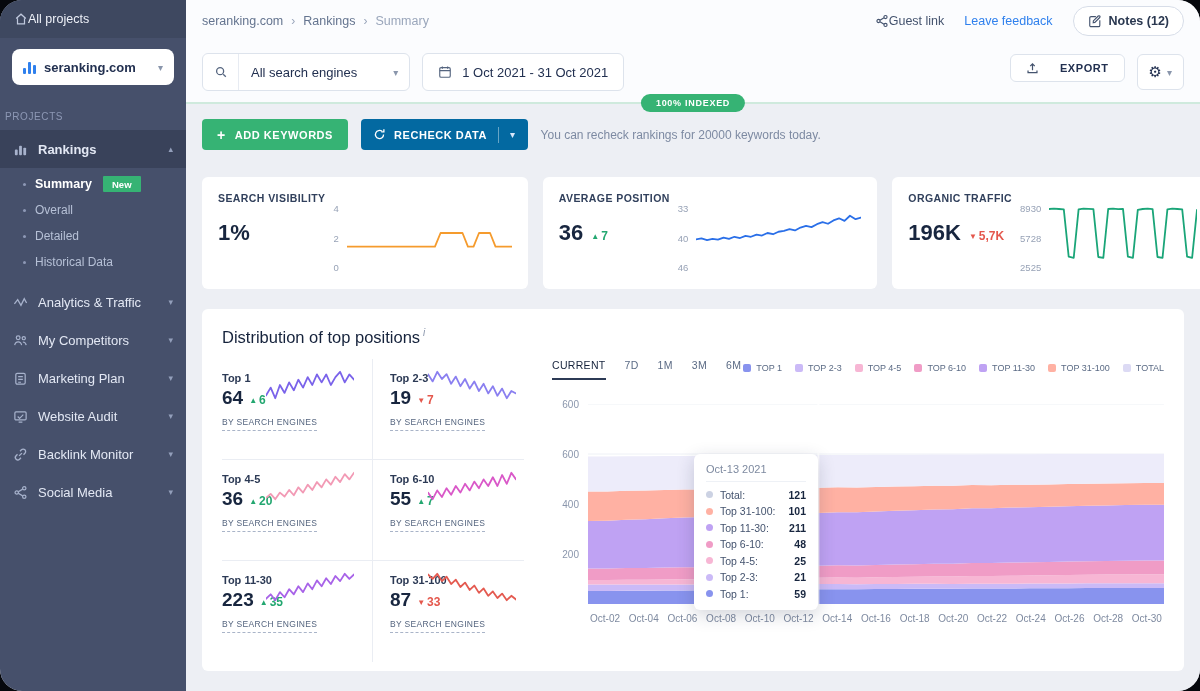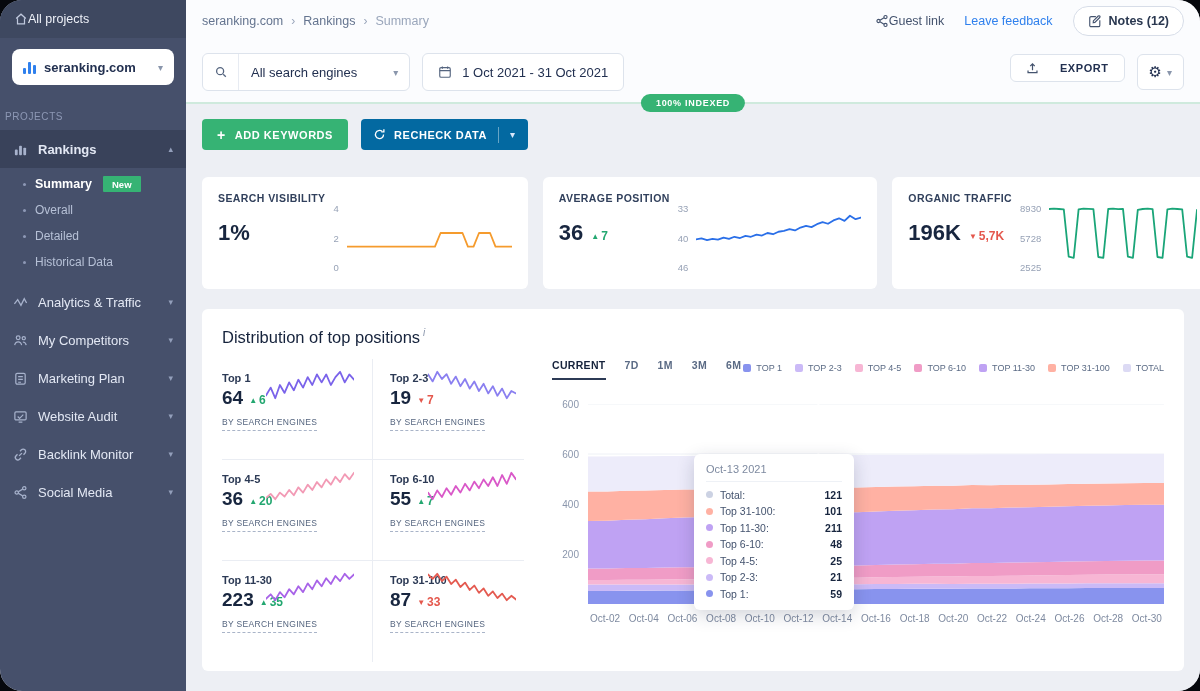--- a/index.html
+++ b/index.html
@@ -90,32 +90,32 @@
 .mini:nth-child(even){padding-left:17px}
 .mini:nth-child(5),.mini:nth-child(6){border-bottom:none}
 .m-label{font-size:11px;font-weight:bold;color:#2c3a55}
 .m-val{margin-top:3px;font-size:19px;font-weight:bold;color:#18263f;display:flex;align-items:baseline;gap:6px}
 .m-sub{display:inline-block;margin-top:8px;font-size:8.5px;letter-spacing:.04em;color:#55657f;border-bottom:1px dashed #a9b4c8;padding-bottom:3px;white-space:nowrap;cursor:pointer}
 .mspark{position:absolute;top:11px;right:8px;width:88px;height:30px}
 .mini:nth-child(odd) .mspark{right:18px}
 
 .chart-pane{flex:1;min-width:0;padding-left:28px;display:flex;flex-direction:column}
 .chart-top{display:flex;align-items:flex-end}
-.tabs{display:flex;gap:19px;font-size:10.5px;font-weight:bold;color:#5b6b85;letter-spacing:.03em}
+.tabs{display:flex;gap:19px;font-size:10.5px;font-weight:normal;color:#5b6b85;letter-spacing:.03em}
 .tab{padding-bottom:7px;cursor:pointer}
 .tab.active{color:#16233c;border-bottom:2px solid #2c3a55}
 .legend{margin-left:auto;display:flex;gap:13px;align-items:center;padding-bottom:7px}
 .lg{display:flex;align-items:center;gap:5px;font-size:9px;color:#5b6b85;cursor:pointer;white-space:nowrap}
 .lg i{width:8px;height:8px;border-radius:2px;display:inline-block;background:#ccc}
 .plot-wrap{position:relative;margin-top:24px;margin-left:36px;height:200px}
 .stack{position:absolute;inset:0}
 .ytick{position:absolute;right:calc(100% + 9px);transform:translateY(-50%);font-size:10px;color:#8a96ac}
 .ytick.y0{top:0}.ytick.y1{top:50px}.ytick.y2{top:100px}.ytick.y3{top:150px}
 .xlabels{display:flex;justify-content:space-between;margin-left:36px;margin-top:9px;font-size:10px;color:#7e8aa0;padding:0 2px}
-.tooltip{position:absolute;left:106px;top:50px;width:160px;background:#fff;border-radius:6px;box-shadow:0 5px 18px rgba(30,40,70,.2);padding:9px 12px 8px;z-index:3}
+.tooltip{position:absolute;left:106px;top:50px;width:124px;background:#fff;border-radius:6px;box-shadow:0 5px 18px rgba(30,40,70,.2);padding:9px 12px 8px;z-index:3}
 .tt-title{font-size:11px;color:#7e8aa0;padding-bottom:6px;border-bottom:1px solid #eef1f6;margin-bottom:5px}
 .tt-row{display:flex;align-items:center;gap:7px;font-size:10.5px;color:#44536e;height:16.5px}
 .tt-row i{width:7px;height:7px;border-radius:50%;flex-shrink:0;background:#ccc}
 .tt-row b{margin-left:auto;color:#18263f;font-weight:bold}
 </style>
 </head>
 <body>
 
 <div class="app">
 
@@ -298,20 +298,21 @@
         </span>
         <span class="btn-blue">
           <svg viewBox="0 0 16 16" fill="none" stroke="currentColor" stroke-width="1.6">
               <path d="M13 8a5 5 0 1 1-1.8-3.85"></path>
               <path d="M13.4 1.6v3.2h-3.2"></path>
             </svg>
           <span>RECHECK DATA</span>
           <span class="vsep"></span>
           <span class="chev">▾</span>
         </span>
+        <span class="hint">You can recheck rankings for 20000 keywords today.</span>
       </div>
 
       <div class="stats">
         <div class="stat-card">
           <div class="stat-info">
             <div class="t">SEARCH VISIBILITY</div>
             <div class="stat-val">
                 <span>1%</span>
               </div>
           </div>

